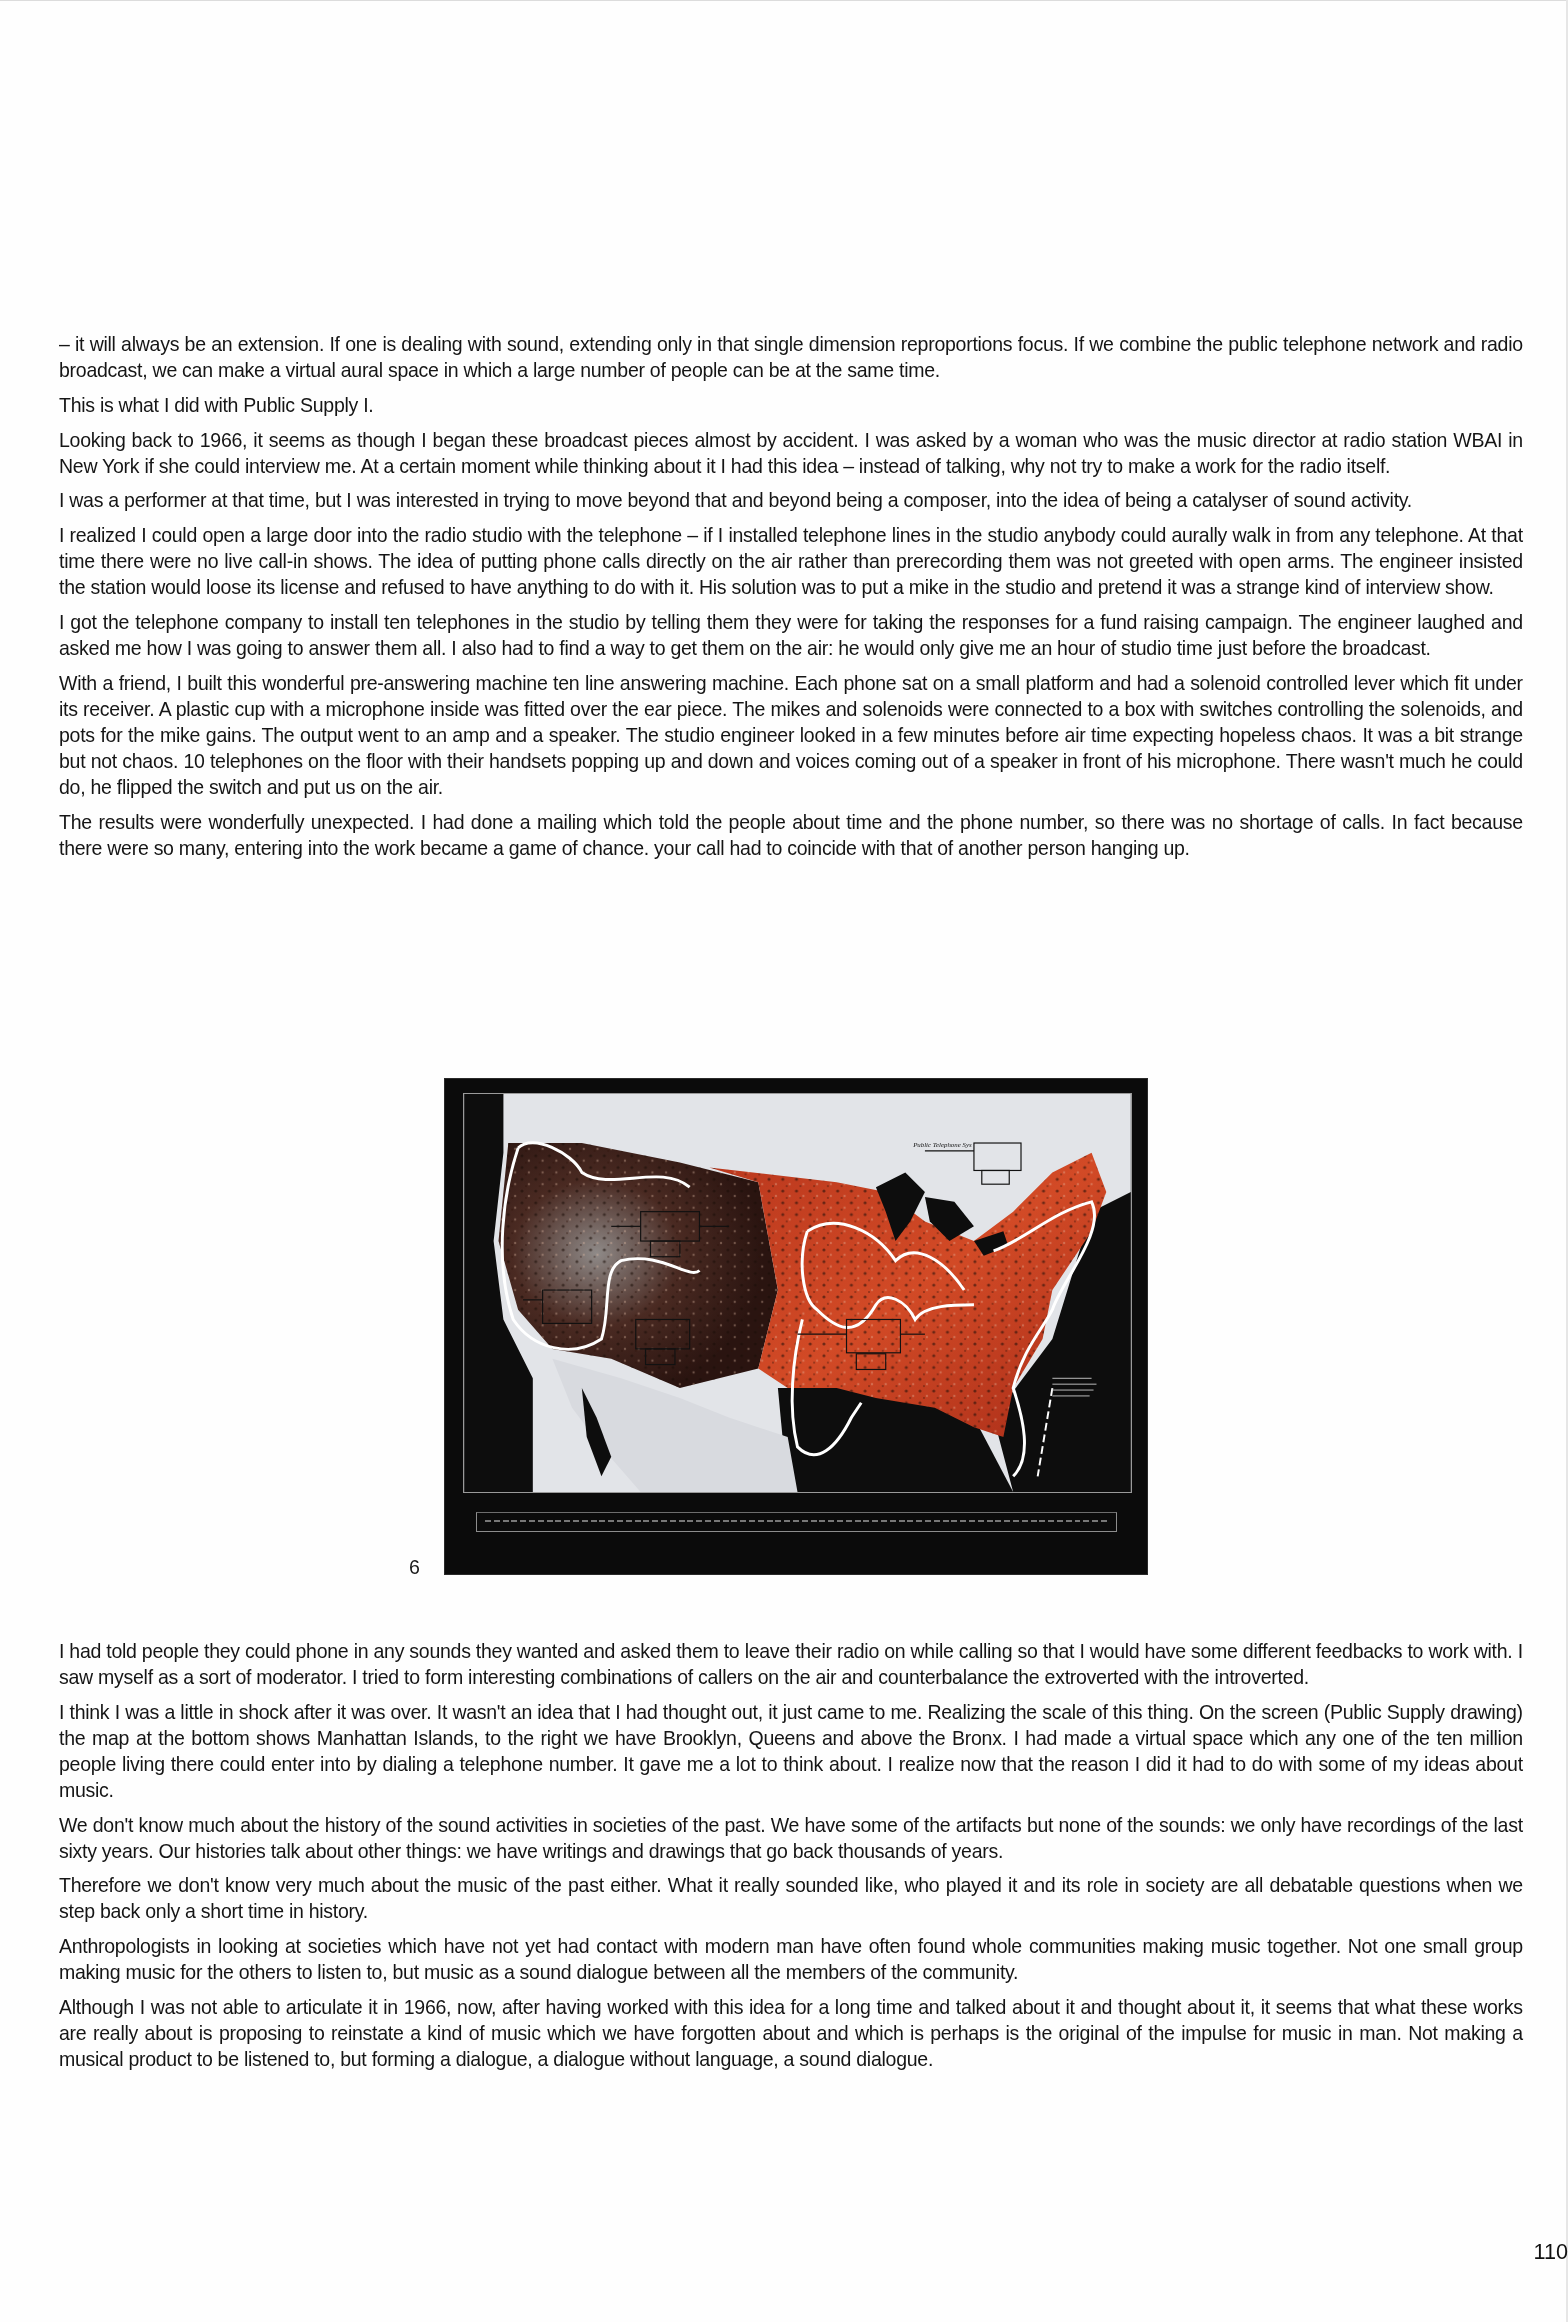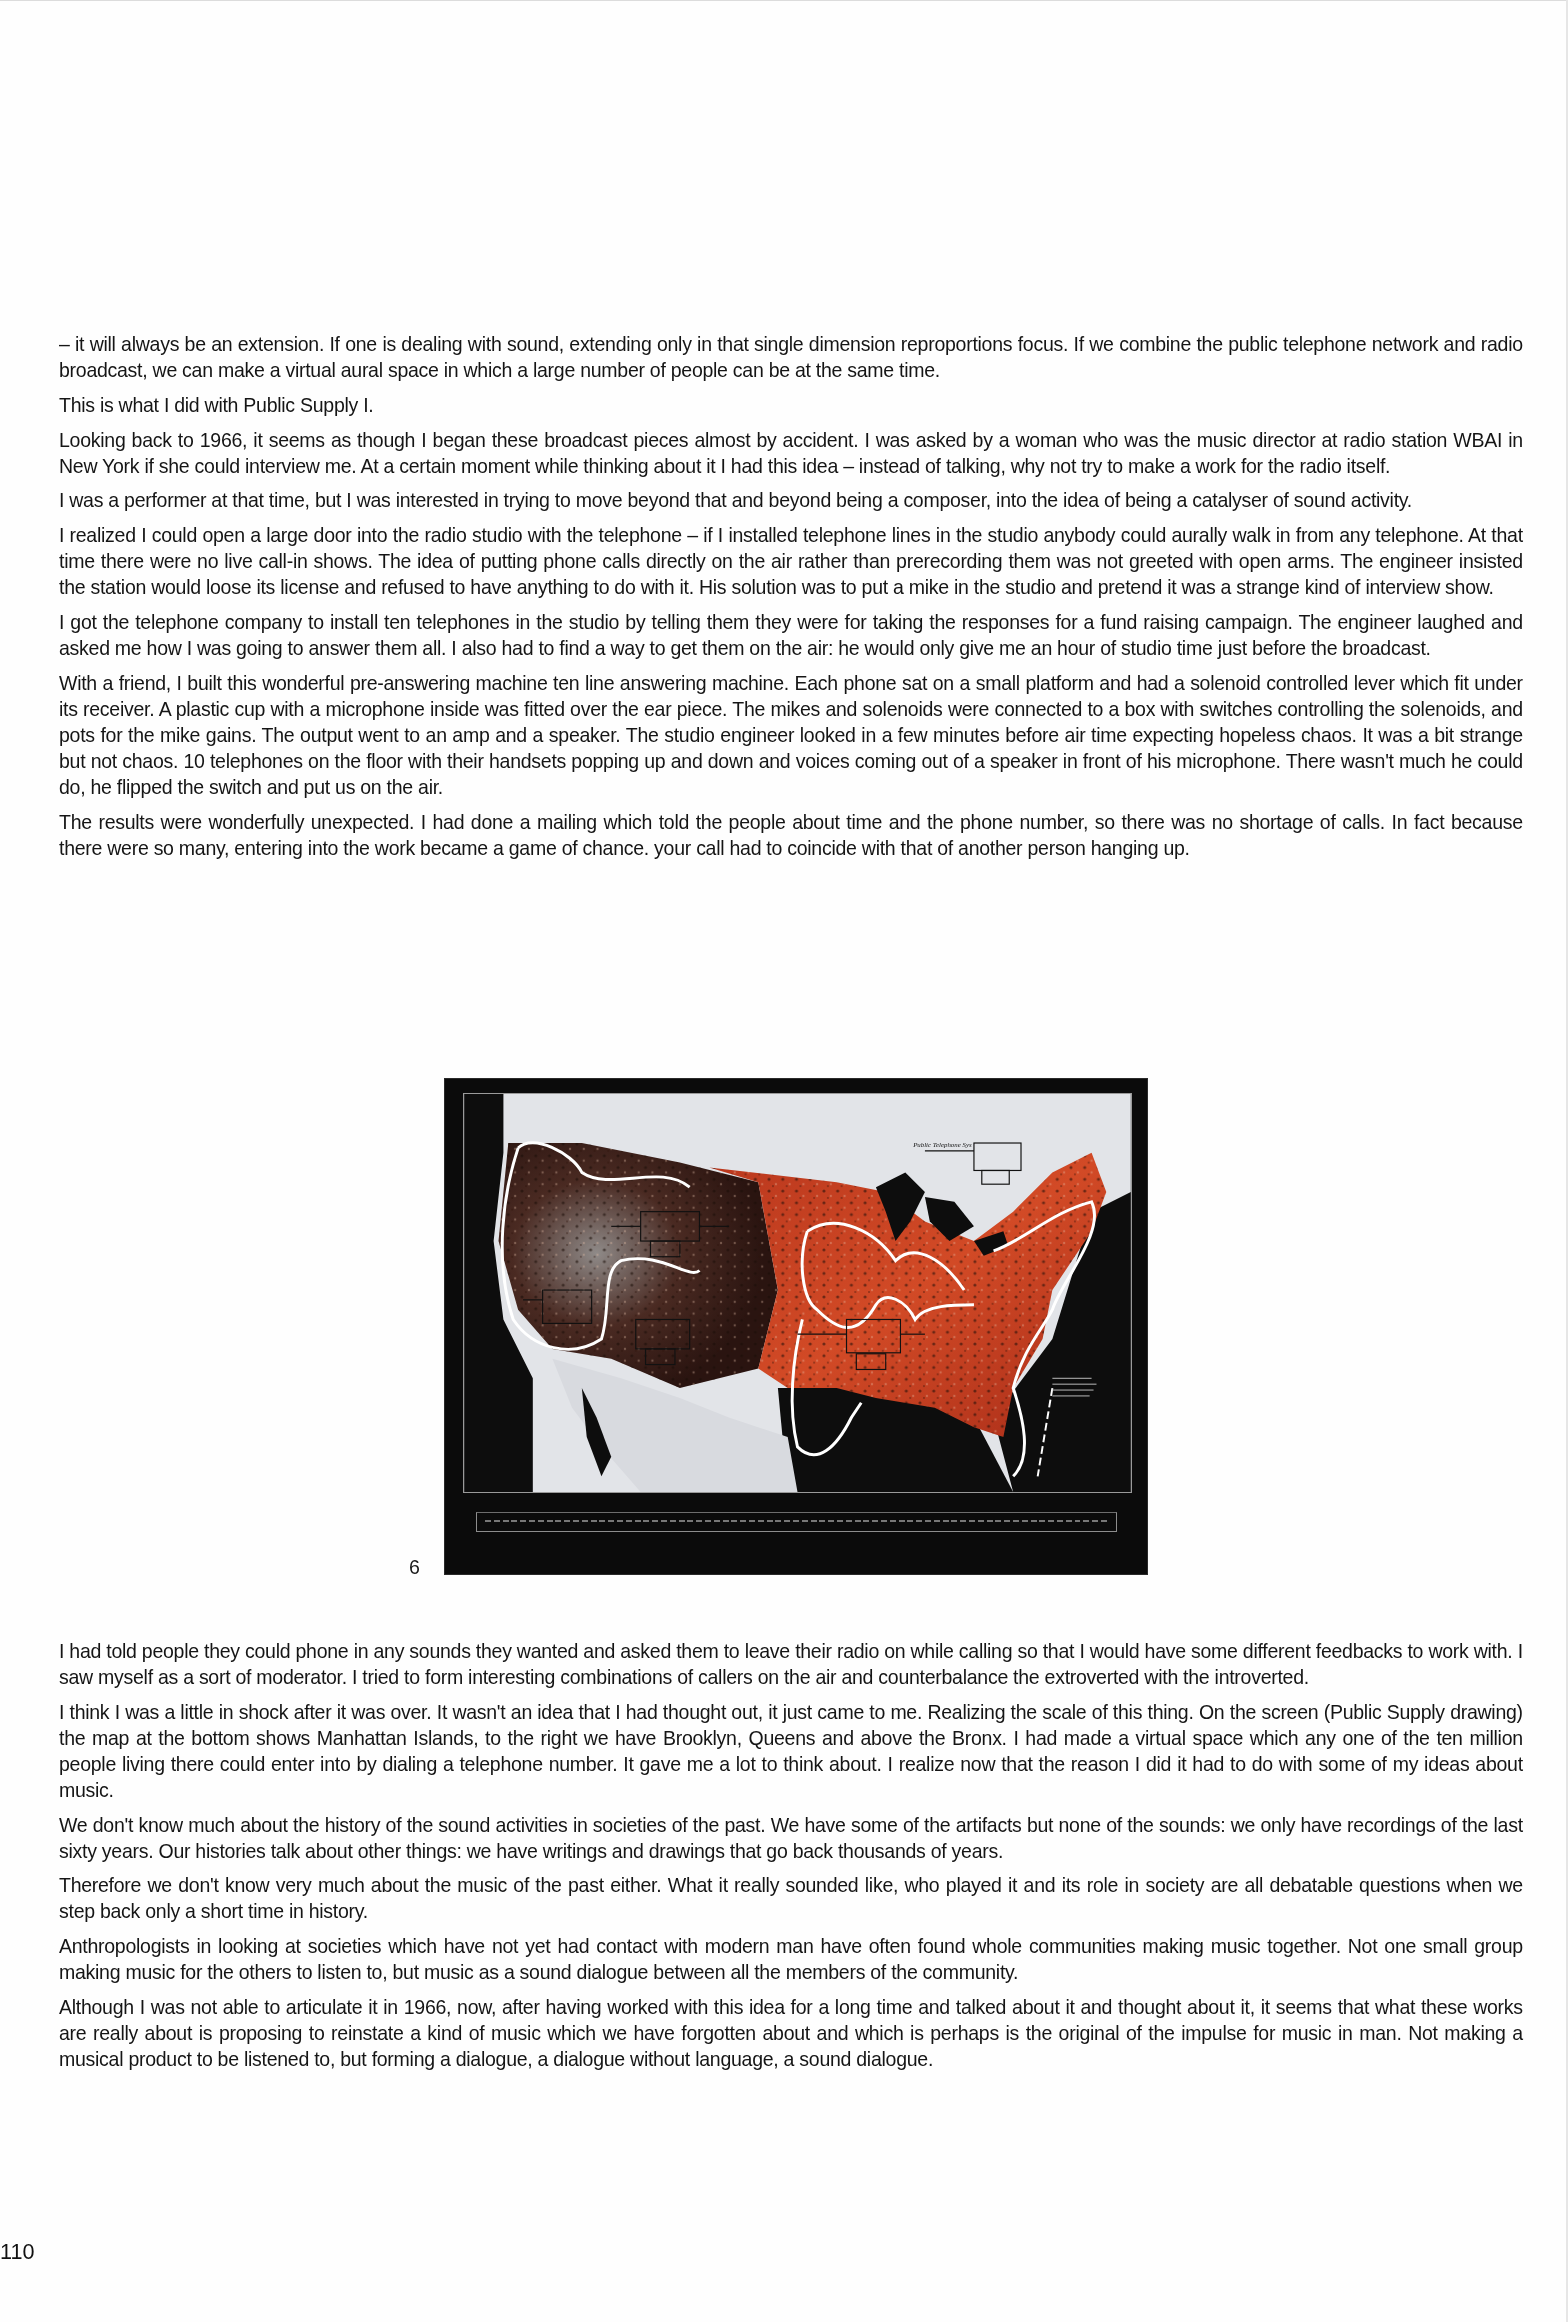--- a/index.html
+++ b/index.html
@@ -39,21 +39,21 @@
   .figure-caption-strip .dots {
     position: absolute; left: 7.8px; right: 7.8px; top: 6.9px; height: 2px;
     background: repeating-linear-gradient(90deg, #9b9b9b 0 5.9px, transparent 5.9px 8.8px);
     opacity: 0.75;
   }
   .figure-number {
     position: absolute; left: 409px; top: 1556px;
     font-family: "Liberation Sans", sans-serif; font-size: 19.6px; color: #1a1a1a;
   }
   .page-number {
-    position: absolute; left: 0; width: 1568px; top: 2239px; text-align: left;
+    position: absolute; left: 0; width: 1568px; top: 2239px; text-align: right;
     font-family: "Liberation Sans", sans-serif; font-size: 21.6px; color: #111;
   }
 </style>
 </head>
 <body>
 
 <div class="page">
   <div class="page-top-edge"></div>
   <div class="page-edge"></div>
 

